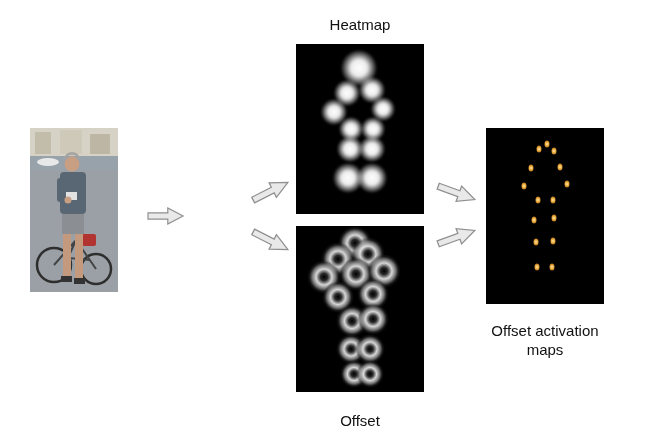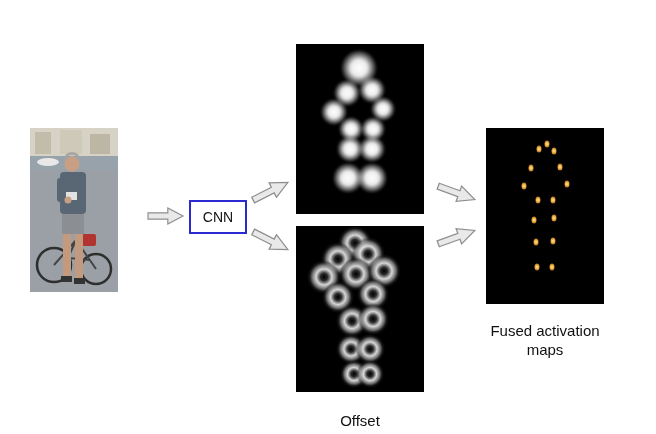--- a/index.html
+++ b/index.html
@@ -85,24 +85,22 @@
       <svg viewBox="0 0 40 20" preserveAspectRatio="none">
         <polygon points="0,6.5 22,6.5 22,1 39,10 22,19 22,13.5 0,13.5" fill="#e9e9e9" stroke="#8f8f8f" stroke-width="1.3"></polygon>
       </svg>
     </div>
   <div class="arrow" style="left:437px;top:228px;width:40px;height:18px;transform:rotate(-20deg);">
       <svg viewBox="0 0 40 20" preserveAspectRatio="none">
         <polygon points="0,6.5 22,6.5 22,1 39,10 22,19 22,13.5 0,13.5" fill="#e9e9e9" stroke="#8f8f8f" stroke-width="1.3"></polygon>
       </svg>
     </div>
 
-  <div class="cnn-box">
-    <span>CNN</span>
-  </div>
 
+  <div class="panel-label" style="left:296px;top:16px;width:128px;">Heatmap</div>
   <div class="panel" style="left:296px;top:44px;width:128px;height:170px;">
       <div class="blob" style="left: 49%; top: 14%; width: 36px; height: 36px;"></div>
       <div class="blob" style="left: 40%; top: 29%; width: 26px; height: 26px;"></div>
       <div class="blob" style="left: 59%; top: 27%; width: 26px; height: 26px;"></div>
       <div class="blob" style="left: 30%; top: 40%; width: 26px; height: 26px;"></div>
       <div class="blob" style="left: 68%; top: 38%; width: 24px; height: 24px;"></div>
       <div class="blob" style="left: 43%; top: 50%; width: 24px; height: 24px;"></div>
       <div class="blob" style="left: 60%; top: 50%; width: 24px; height: 24px;"></div>
       <div class="blob" style="left: 42%; top: 62%; width: 26px; height: 26px;"></div>
       <div class="blob" style="left: 59%; top: 62%; width: 26px; height: 26px;"></div>
@@ -138,15 +136,15 @@
       <div class="dot" style="left: 69%; top: 32%;"></div>
       <div class="dot" style="left: 44%; top: 41%;"></div>
       <div class="dot" style="left: 57%; top: 41%;"></div>
       <div class="dot" style="left: 41%; top: 52%;"></div>
       <div class="dot" style="left: 58%; top: 51%;"></div>
       <div class="dot" style="left: 42%; top: 65%;"></div>
       <div class="dot" style="left: 57%; top: 64%;"></div>
       <div class="dot" style="left: 43%; top: 79%;"></div>
       <div class="dot" style="left: 56%; top: 79%;"></div>
     </div>
-  <div class="panel-label" style="left:478px;top:322px;width:134px;">Fused activation maps</div>
+  <div class="panel-label" style="left:478px;top:322px;width:134px;">Offset activation maps</div>
 
 </div>
 
 </body></html>

